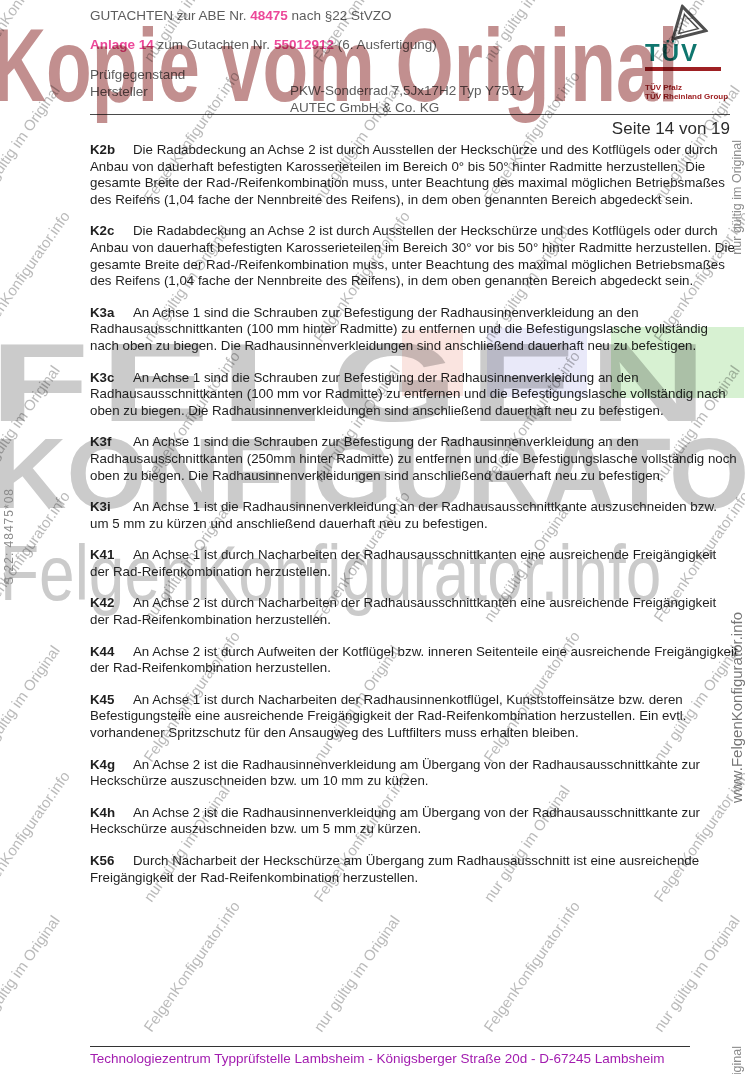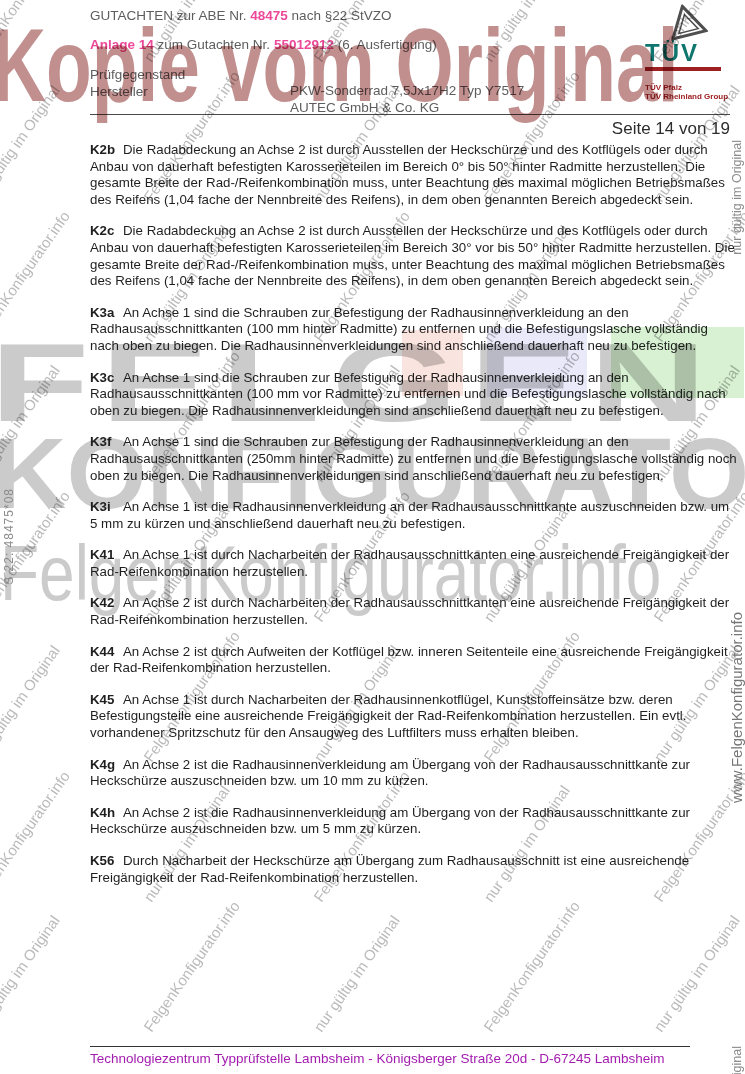--- a/index.html
+++ b/index.html
@@ -21,21 +21,21 @@
   
   #logo{position:absolute; left:645px; top:4px; width:86px; z-index:2;}
   #logo-triangle{margin-left:22px; transform:rotate(-14deg);}
   #logo-word{font-size:24px; font-weight:bold; color:#0f766e; letter-spacing:2px; line-height:22px;}
   #logo-bar{width:76px; height:4px; background:#9e2023; margin-top:3px;}
   .logo-small{font-size:8px; font-weight:bold; color:#9e2023; line-height:9px; white-space:nowrap;}
   #logo-sub{margin-top:12px;}
   
   #body-text{position:absolute; left:90px; top:142px; width:648px; z-index:2;}
   .para{font-size:13.3px; line-height:16.6px; margin:0 0 15px 0; text-align:left;}
-  .pcode{font-weight:bold; display:inline-block; width:33px;}
+  .pcode{font-weight:bold; display:inline-block; width:43px;}
   
   #footer-rule{left:90px; top:1046px; width:600px; background:#333;}
   #footer-text{position:absolute; left:90px; top:1051px; font-size:13.5px; color:#a21caf; white-space:nowrap;}
   
   .wm{position:absolute; white-space:nowrap; pointer-events:none;}
   #wm-stamp{
     left:-8px; top:6px; z-index:4; font-size:104px; font-weight:bold;
     color:rgba(170,100,100,0.72); mix-blend-mode:multiply;
     transform:scaleX(0.72); transform-origin:left top; letter-spacing:0px;
   }

